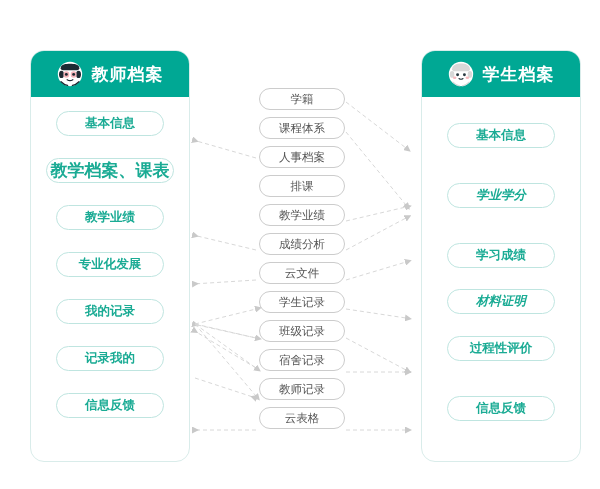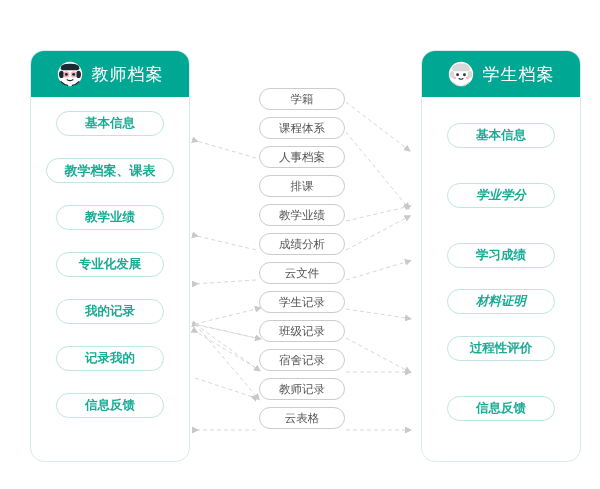--- a/index.html
+++ b/index.html
@@ -38,21 +38,21 @@
     height: 46px;
     background: #00a894;
     display: flex;
     align-items: center;
     justify-content: center;
     gap: 9px;
   }
   .panel-title {
     color: #ffffff;
     font-size: 17px;
-    font-weight: normal;
+    font-weight: bold;
     letter-spacing: 1px;
   }
   .mascot {
     width: 26px;
     height: 26px;
     flex: 0 0 26px;
   }
 
   .panel-body {
     padding-top: 14px;
@@ -71,21 +71,21 @@
     font-size: 12.5px;
     font-weight: bold;
     display: flex;
     align-items: center;
     justify-content: center;
     white-space: nowrap;
     box-sizing: border-box;
   }
   .pill-teal.wide {
     width: 128px;
-    font-size: 13px;
+    font-size: 17px;
   }
 
   
   #middle-column {
     position: absolute;
     left: 258px;
     top: 88px;
     width: 88px;
     display: flex;
     flex-direction: column;

